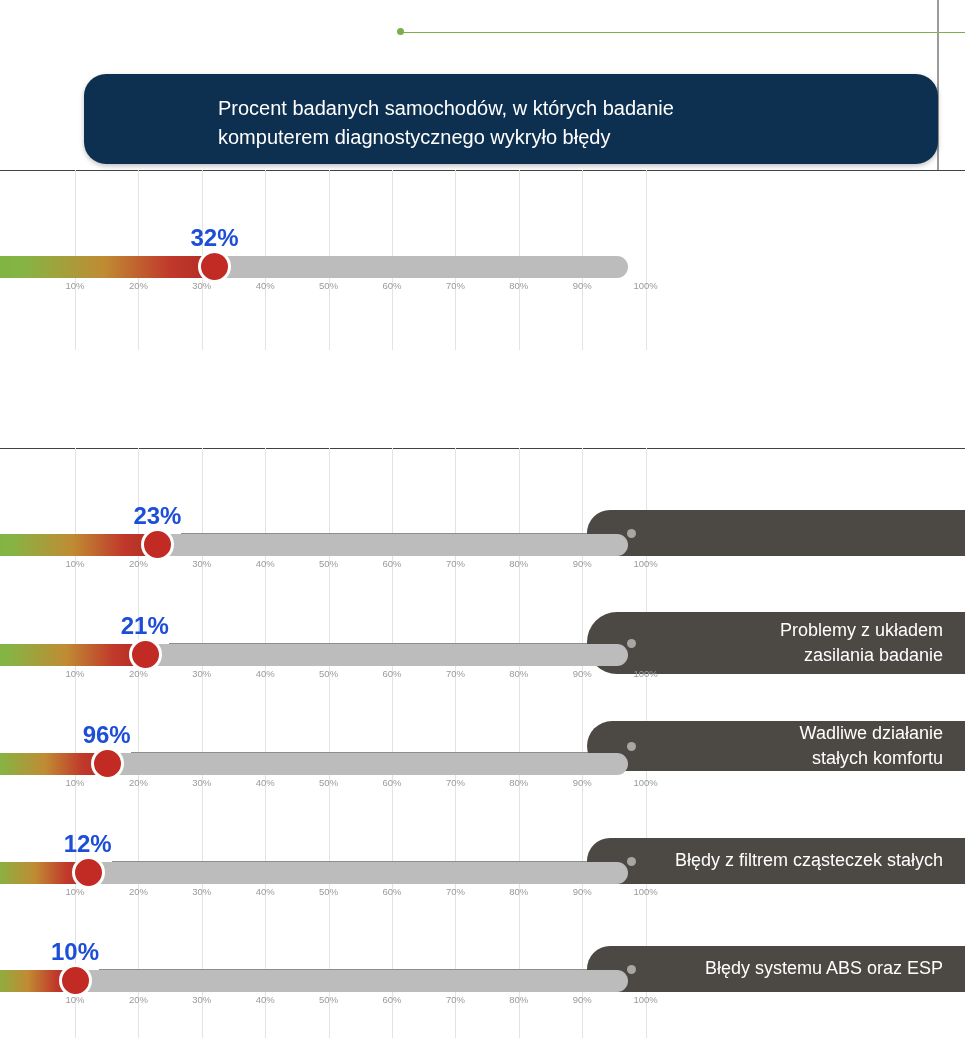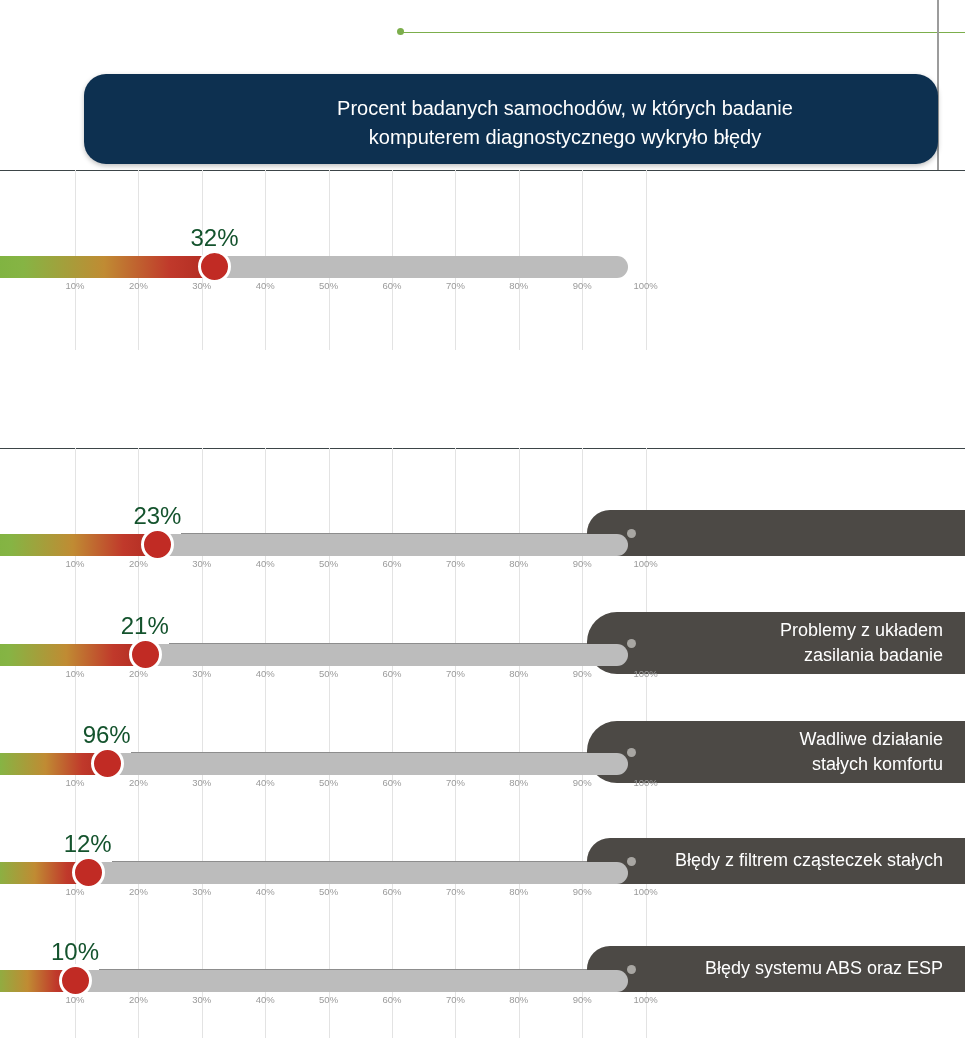--- a/index.html
+++ b/index.html
@@ -106,21 +106,21 @@
     border-radius: 22px;
     box-sizing: border-box;
     padding: 20px 26px 20px 134px;
     color: #ffffff;
     font-size: 20px;
     line-height: 1.45;
     box-shadow: 0 2px 5px rgba(0,0,0,.25);
   }
   .banner-1 { top: 74px; height: 90px; }
   .banner-2 { top: 349px; height: 94px; }
-  .banner .ln { display: block; white-space: nowrap; text-align: center; }
+  .banner .ln { display: block; white-space: nowrap; }
 
   
   .gauge {
     position: absolute;
     left: 0;
     width: 965px;
     height: 78px;
   }
   
   .track {
@@ -149,22 +149,22 @@
     margin-left: -16px;
     border-radius: 50%;
     background: #c12b24;
     border: 3px solid #ffffff;
     box-sizing: border-box;
   }
   .value {
     position: absolute;
     top: 2px;
     font-size: 24px;
-    font-weight: normal;
-    color: #14532d;
+    font-weight: bold;
+    color: #1d4ed8;
     transform: translateX(-50%);
     white-space: nowrap;
   }
   
   .ticks {
     position: absolute;
     left: 0;
     top: 58px;
     width: 965px;
     height: 16px;
@@ -320,21 +320,21 @@
           <span style="left: 328.6px;">50%</span>
           <span style="left: 392px;">60%</span>
           <span style="left: 455.4px;">70%</span>
           <span style="left: 518.8px;">80%</span>
           <span style="left: 582.2px;">90%</span>
           <span style="left: 645.6px;">100%</span>
         </div>
       </div>
       <div class="gauge" style="top: 719px;">
         <div class="leader" style="left: 130.7px; width: 500.3px;"></div>
-        <div class="callout" style="width: 378px; height: 62px; top: 2px;">
+        <div class="callout" style="width: 378px; height: 50px; top: 2px;">
           <span class="ln">Wadliwe działanie</span>
           <span class="ln">stałych komfortu</span>
           <div class="callout-dot"></div>
         </div>
         <div class="track"></div>
         <div class="fill" style="width: 136.7px;"></div>
         <div class="knob" style="left: 106.7px;"></div>
         <div class="value" style="left: 106.7px;">96%</div>
         <div class="ticks">
           <span style="left: 75px;">10%</span>

